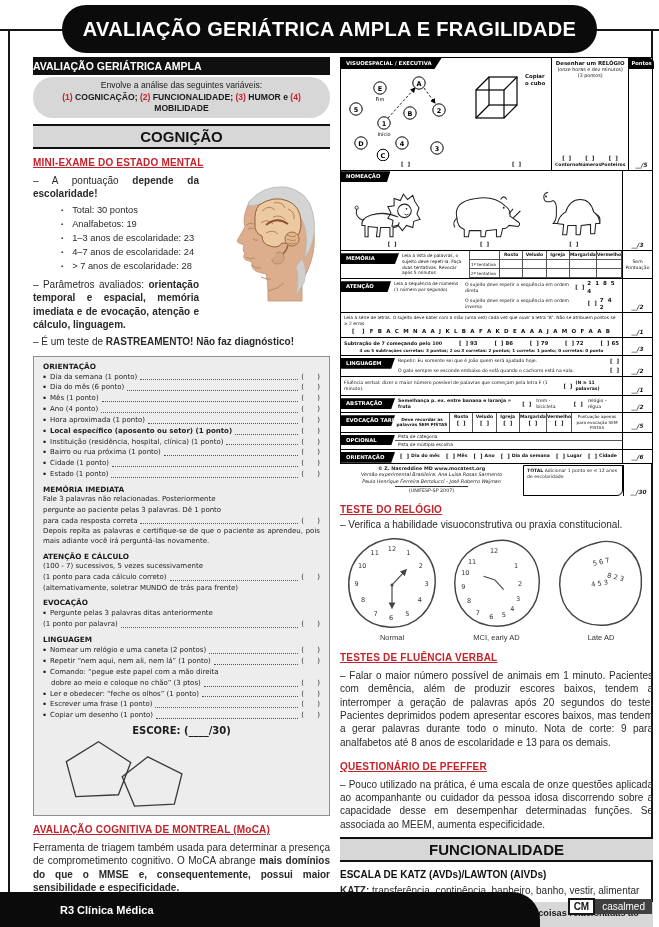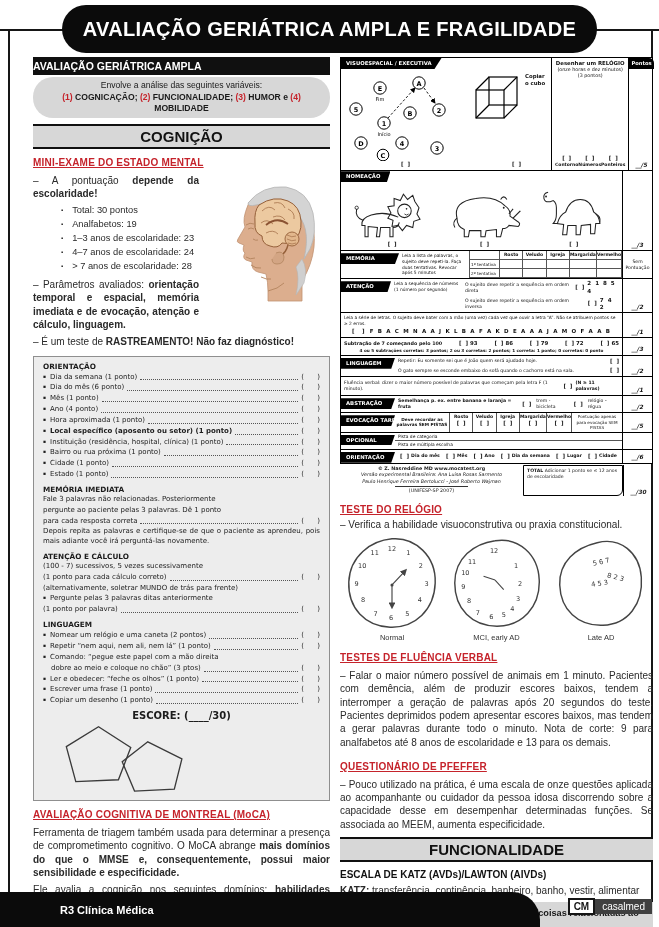--- a/index.html
+++ b/index.html
@@ -246,20 +246,21 @@
 
       <div class="fh">ATENÇÃO E CÁLCULO</div>
       <div class="mnote">(100 - 7) sucessivos, 5 vezes sucessivamente</div>
       <div class="mrow">
           <span class="lb">(1 ponto para cada cálculo correto)</span>
           <span class="dots"></span>
           <span class="pr">(      )</span>
         </div>
       <div class="mnote">(alternativamente, soletrar MUNDO de trás para frente)</div>
 
+      <div class="fh">EVOCAÇÃO</div>
       <div class="mrow">
           <span class="lb bul">Pergunte pelas 3 palavras ditas anteriormente</span>
         </div>
       <div class="mrow">
           <span class="lb">(1 ponto por palavra)</span>
           <span class="dots"></span>
           <span class="pr">(      )</span>
         </div>
 
       <div class="fh">LINGUAGEM</div>

